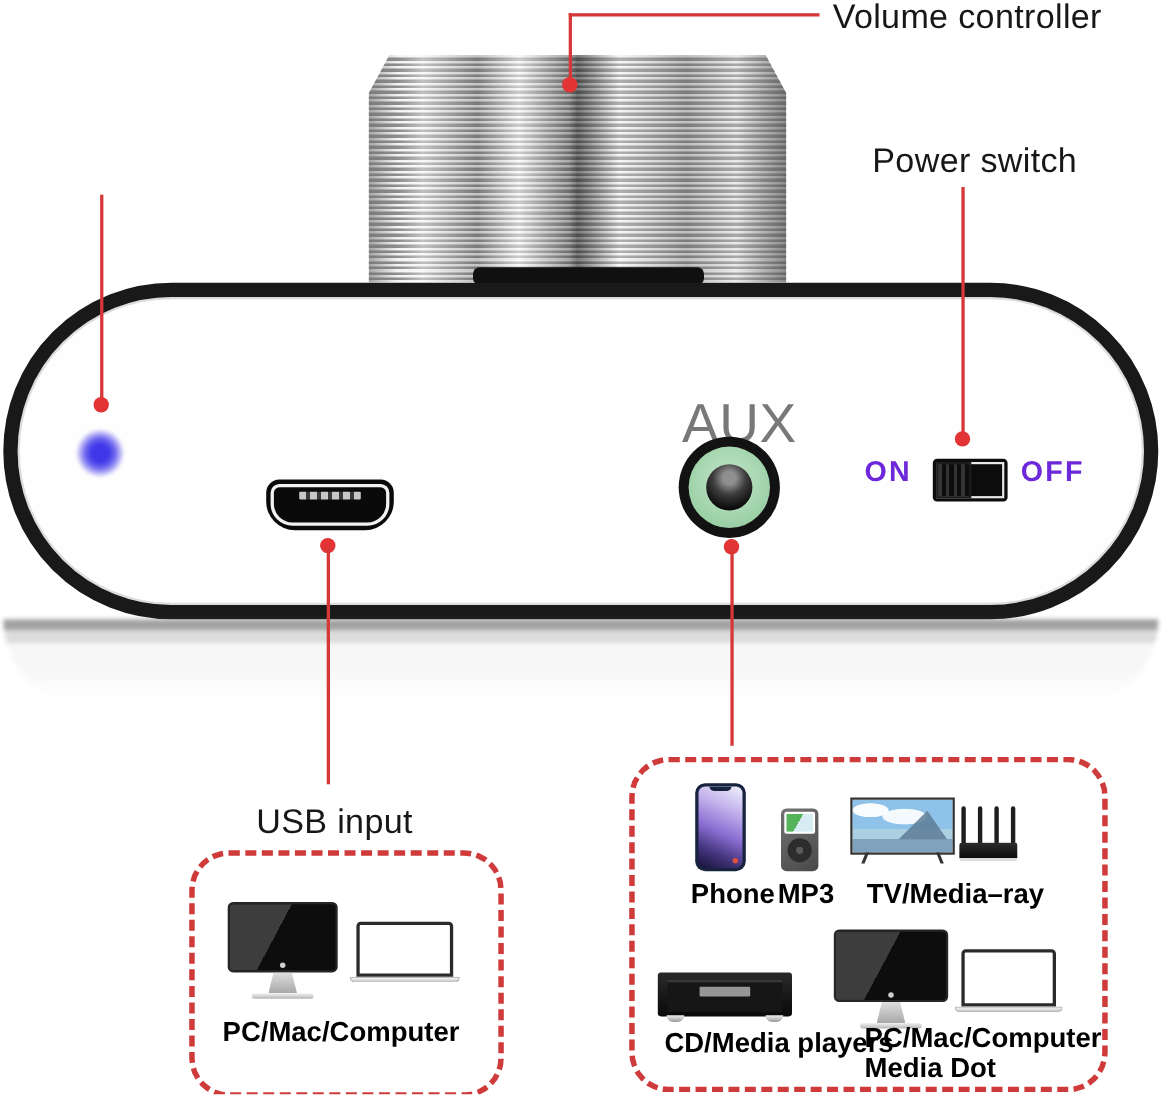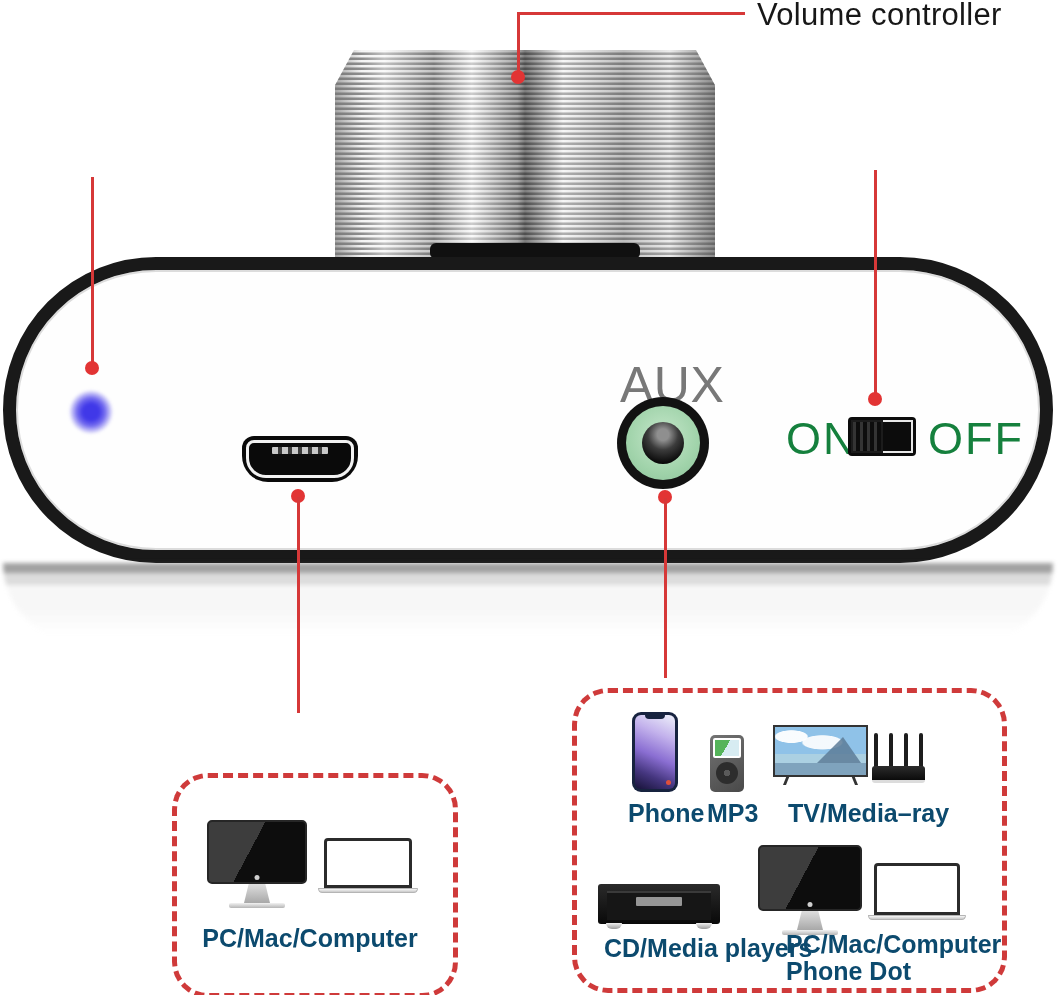--- a/index.html
+++ b/index.html
@@ -40,40 +40,40 @@
     background:repeating-linear-gradient(90deg,#c8c8c8 0 6px,#3a3a3a 6px 10px);border-radius:1px;}
 
   .jack{position:absolute;left:617px;top:397px;width:92px;height:92px;border-radius:50%;
     background:#121212;display:flex;align-items:center;justify-content:center;}
   .jack-green{width:74px;height:74px;border-radius:50%;
     background:radial-gradient(circle at 50% 42%,#c6e7cb,#a0d3aa 62%,#8cc29a);
     display:flex;align-items:center;justify-content:center;}
   .jack-hole{width:42px;height:42px;border-radius:50%;
     background:radial-gradient(circle at 50% 30%,#8f8f8f 0 16%,#3c3c3c 42%,#0a0a0a 78%);}
 
-  .onoff{position:absolute;color:#15803d;font-size:45px;letter-spacing:2px;white-space:nowrap;}
+  .onoff{position:absolute;color:#6d28d9;font-size:26px;letter-spacing:2px;white-space:nowrap;font-weight:bold;}
   .switch{position:absolute;left:848px;top:417px;width:68px;height:39px;background:#0c0c0c;border-radius:4px;}
   .switch-well{position:absolute;inset:3px;border:2px solid #e8e8e8;background:#0c0c0c;}
   .switch-knob{position:absolute;left:3px;top:3px;width:32px;height:33px;box-sizing:border-box;
     border:2px solid #1c1c1c;
     background:repeating-linear-gradient(90deg,#343434 0 3px,#0d0d0d 3px 7px);}
 
   
   .watermark{position:absolute;left:282px;top:498px;display:flex;align-items:center;gap:12px;opacity:.85;}
   .wm-text{font-size:63px;font-weight:bold;letter-spacing:6px;color:transparent;
     -webkit-text-stroke:2.5px rgba(185,185,185,.62);white-space:nowrap;}
 
   .reflection{position:absolute;left:3px;top:563px;width:1050px;height:80px;
     border-radius:0 0 150px 150px;filter:blur(2px);
     background:linear-gradient(180deg,rgba(70,70,70,.50) 0 10px,rgba(130,130,130,.28) 10px 22px,
       rgba(190,190,190,.12) 22px 45px,rgba(255,255,255,0) 72px);}
 
   
   .dashbox{position:absolute;border:5px dashed #cf3a3a;border-radius:36px;}
-  .boldlabel{position:absolute;font-weight:bold;font-size:25px;color:#0c4a6e;white-space:nowrap;}
+  .boldlabel{position:absolute;font-weight:bold;font-size:25px;color:#000000;white-space:nowrap;}
   .centered{text-align:center;}
 
   
   .imon{position:absolute;}
   .imon .scr{position:relative;box-sizing:border-box;background:#0d0d0d;border:2px solid #262626;border-radius:5px;overflow:hidden;}
   .imon .scr::before{content:'';position:absolute;inset:0;
     background:linear-gradient(118deg,rgba(255,255,255,.20) 0 44%,rgba(255,255,255,0) 44%);}
   .imon .scr::after{content:'';position:absolute;left:50%;bottom:2px;transform:translateX(-50%);
     width:5px;height:5px;border-radius:50%;background:#cfcfcf;}
   .imon .stand{width:26px;height:19px;margin:0 auto;background:linear-gradient(#dedede,#a8a8a8);
@@ -152,25 +152,27 @@
 
 
   <div class="rline" style="left:517px;top:12px;width:3px;height:66px;"></div>
   <div class="rline" style="left:517px;top:12px;width:228px;height:3px;"></div>
   <div class="rdot" style="left:511px;top:70px;"></div>
   <div class="callout" style="left:757px;top:-3px;">Volume controller</div>
 
   <div class="rline" style="left:91px;top:177px;width:3px;height:192px;"></div>
   <div class="rdot" style="left:85px;top:361px;"></div>
 
+  <div class="callout" style="left:793px;top:128px;">Power switch</div>
   <div class="rline" style="left:874px;top:170px;width:3px;height:224px;"></div>
   <div class="rdot" style="left:868px;top:392px;"></div>
 
   <div class="rdot" style="left:291px;top:489px;"></div>
   <div class="rline" style="left:297px;top:497px;width:3px;height:216px;"></div>
+  <div class="callout" style="left:233px;top:729px;">USB input</div>
 
   <div class="rdot" style="left:658px;top:490px;"></div>
   <div class="rline" style="left:664px;top:498px;width:3px;height:180px;"></div>
 
   <div class="dashbox" style="left:172px;top:773px;width:276px;height:215px;"></div>
   <div class="imon" style="left:207px;top:820px;width:100px;">
     <div class="scr" style="width:100px;height:64px;"></div>
     <div class="stand"></div>
       <div class="base"></div>
   </div>
@@ -225,16 +227,16 @@
       <div class="base"></div>
   </div>
   <div class="ilap" style="left:874px;top:863px;width:86px;">
     <div class="scr" style="width:86px;height:52px;"></div>
     <div class="base"></div>
   </div>
 
   <div class="boldlabel" style="left:604px;top:934px;">CD/Media players</div>
   <div class="boldlabel" style="left:786px;top:931px;line-height:27px;">
     <div>PC/Mac/Computer</div>
-    <div>Phone Dot</div>
+    <div>Media Dot</div>
   </div>
 
 </div>
 
 </body></html>

